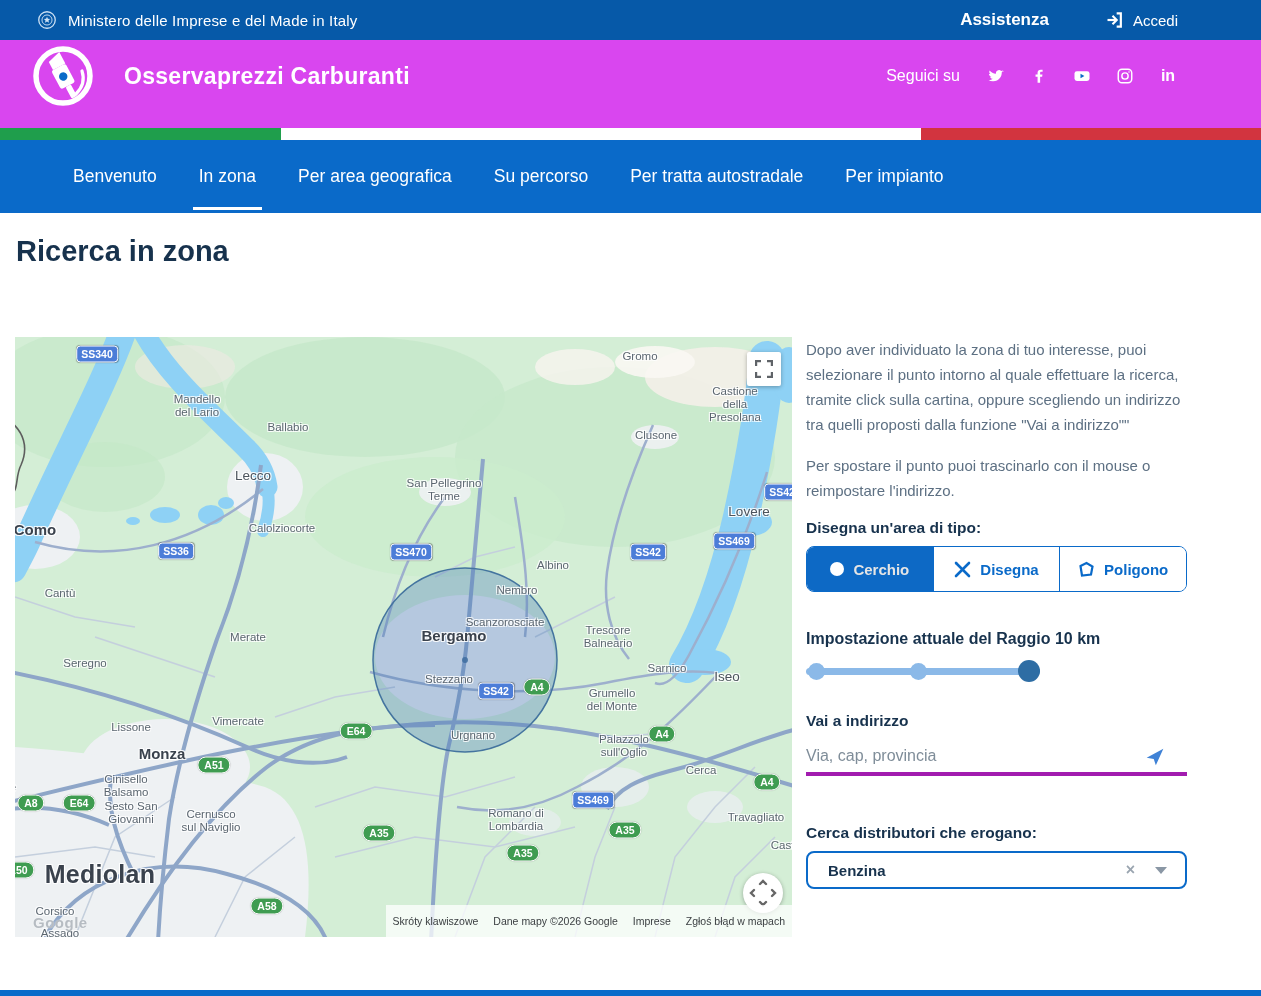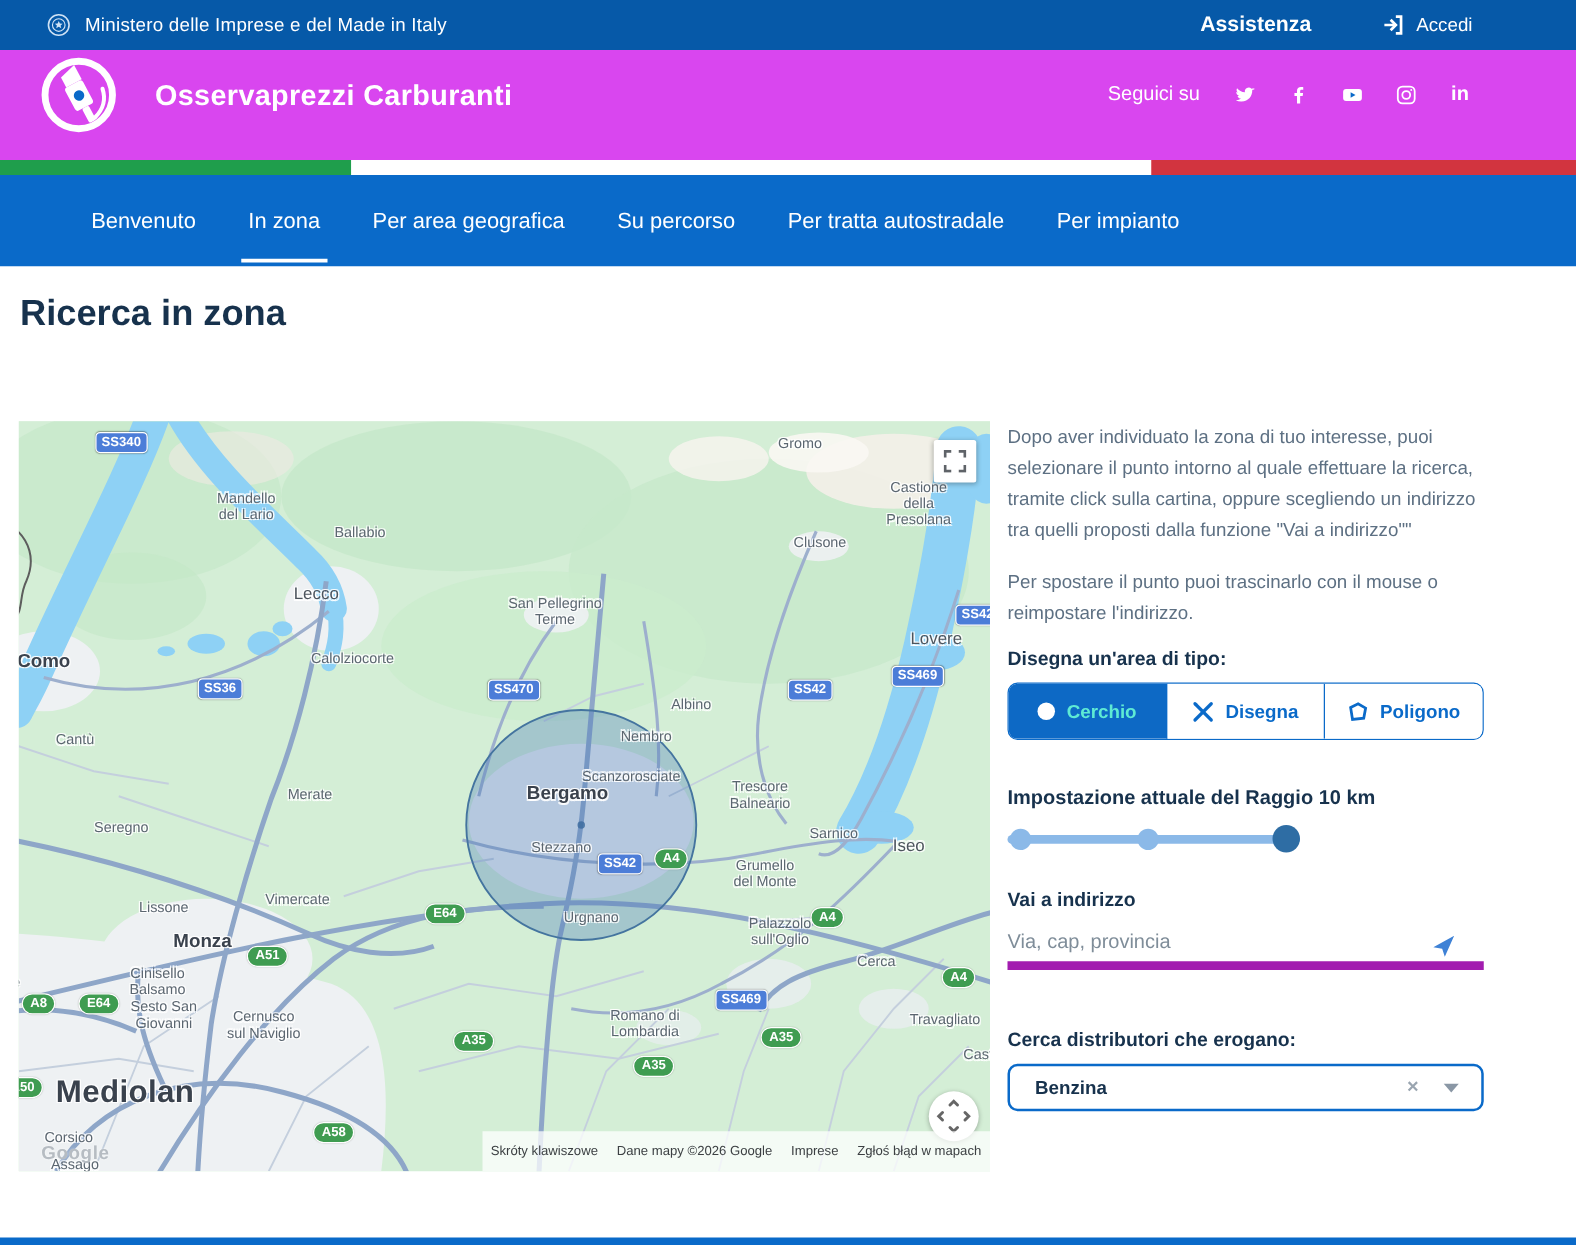--- a/index.html
+++ b/index.html
@@ -61,29 +61,29 @@
 
   
   .panel { position:absolute; left:806px; top:337px; width:381px; color:#5d7083; font-size:15px; }
   .panel p { line-height:25px; margin-bottom:16px; }
   .panel p b { color:#5d7083; font-weight:700; }
   .sec-label { color:#17324d; font-weight:700; font-size:15.5px; margin-bottom:9px; }
   .draw-label { margin-top:6px; }
   .btn-group { display:flex; width:100%; border:1px solid #0a6ac9; border-radius:8px; overflow:hidden; background:#fff; }
   .btn-group .abtn { flex:1; height:44px; display:flex; align-items:center; justify-content:center; gap:9px; background:#fff; border:none; border-right:1px solid #0a6ac9; color:#0a6ac9; font-size:15px; font-weight:700; font-family:inherit; cursor:pointer; }
   .btn-group .abtn:last-child { border-right:none; }
-  .btn-group .abtn.active { background:#0d69c5; color:#5eead4; }
+  .btn-group .abtn.active { background:#0d69c5; color:#e5e5e5; }
   .circle-ico { width:14px; height:14px; border-radius:50%; background:#fff; }
   .radius-label { margin-top:38px; font-size:16px; }
   .slider { position:relative; margin-top:12px; height:22px; width:234px; }
   .slider .track { position:absolute; left:0; right:0; top:8px; height:7px; border-radius:4px; background:#8bb9e8; }
   .slider .dot { position:absolute; top:3px; width:17px; height:17px; border-radius:50%; background:#8bb9e8; }
   .slider .handle { position:absolute; top:0; width:22px; height:22px; border-radius:50%; background:#2e6da4; cursor:pointer; }
   .addr-label { margin-top:30px; }
-  .addr-row { position:relative; margin-top:2px; height:37px; border-bottom:7px solid #a21caf; }
+  .addr-row { position:relative; margin-top:2px; height:37px; border-bottom:4px solid #a21caf; }
   .addr-input { width:100%; height:100%; border:none; outline:none; font-size:16px; font-family:inherit; color:#17324d; background:transparent; padding-right:44px; }
   .addr-input::placeholder { color:#7f8d99; opacity:1; }
   .addr-row .nav-arrow { position:absolute; right:22px; top:8px; width:20px; height:20px; cursor:pointer; }
   .fuel-label { margin-top:48px; }
   .fuel-select { display:flex; align-items:center; height:38px; border:2px solid #0a6ac9; border-radius:8px; background:#fff; padding:0 18px 0 20px; cursor:pointer; }
   .fuel-select .value { flex:1; font-size:15px; font-weight:700; color:#17324d; }
   .fuel-select .clear { color:#9aa5b0; font-size:16px; font-weight:700; margin-right:20px; cursor:pointer; }
   .fuel-select .caret { width:0; height:0; border-left:6px solid transparent; border-right:6px solid transparent; border-top:7px solid #8a97a5; cursor:pointer; }
 
   .footer-bar { position:absolute; left:0; top:990px; width:100%; height:6px; background:#0a6ac9; }
@@ -295,21 +295,21 @@
         <span class="mlabel town" style="left: 45px; top: 256px;">Cantù</span>
         <span class="mlabel town" style="left: 538px; top: 228px;">Albino</span>
         <span class="mlabel town" style="left: 502px; top: 253px;">Nembro</span>
         <span class="mlabel town" style="left: 490px; top: 285px;">Scanzorosciate</span>
         <span class="mlabel town" style="left: 593px; top: 300px;">Trescore
 Balneario</span>
         <span class="mlabel city" style="left: 439px; top: 298px;">Bergamo</span>
         <span class="mlabel town" style="left: 652px; top: 331px;">Sarnico</span>
         <span class="mlabel mid" style="left: 712px; top: 339px;">Iseo</span>
         <span class="mlabel town" style="left: 233px; top: 300px;">Merate</span>
-        <span class="mlabel town" style="left: 68px; top: 326px; padding-left: 28px;">Seregno</span>
+        <span class="mlabel town" style="left: 56px; top: 326px; padding-left: 28px;">Seregno</span>
         <span class="mlabel town" style="left: 434px; top: 342px;">Stezzano</span>
         <span class="mlabel badge-blue" style="left: 481px; top: 354px;">SS42</span>
         <span class="mlabel badge-green" style="left: 522px; top: 350px;">A4</span>
         <span class="mlabel town" style="left: 597px; top: 363px;">Grumello
 del Monte</span>
         <span class="mlabel town" style="left: 116px; top: 390px;">Lissone</span>
         <span class="mlabel town" style="left: 223px; top: 384px;">Vimercate</span>
         <span class="mlabel badge-green" style="left: 341px; top: 394px;">E64</span>
         <span class="mlabel town" style="left: 458px; top: 398px;">Urgnano</span>
         <span class="mlabel badge-green" style="left: 647px; top: 397px;">A4</span>

